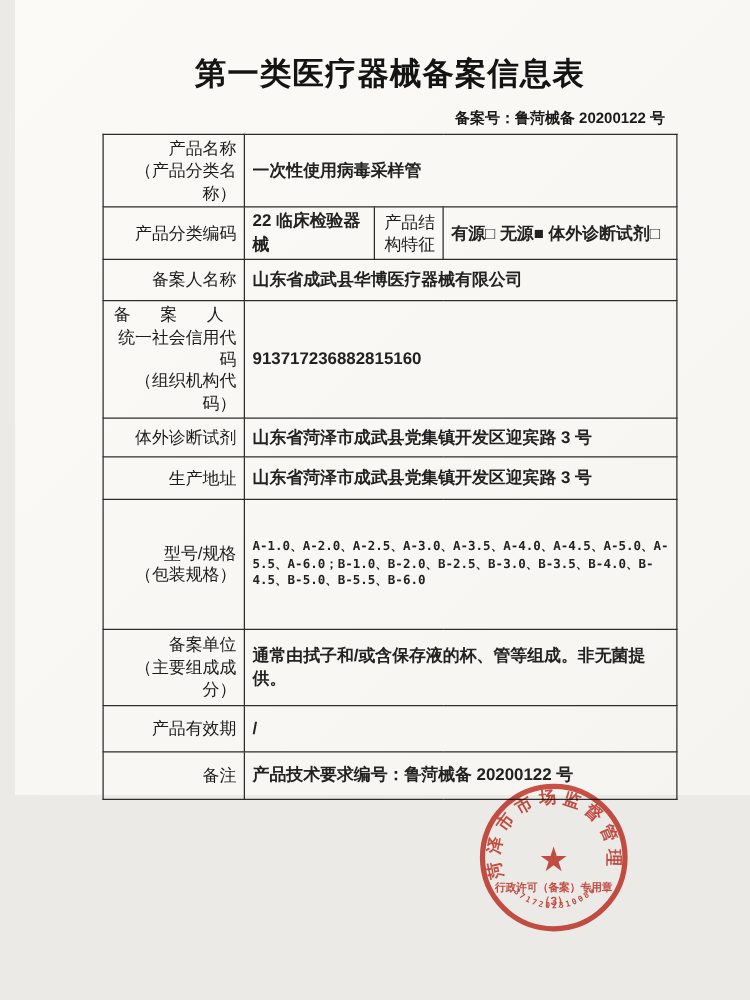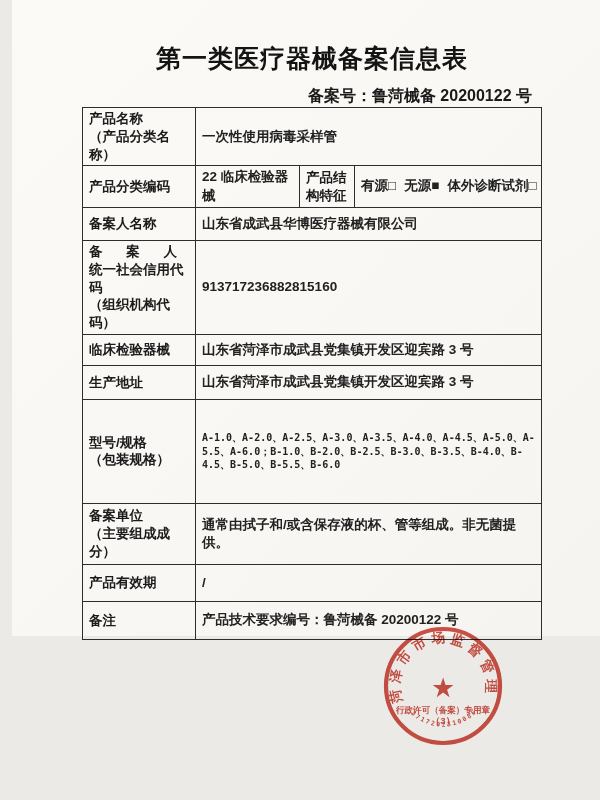--- a/index.html
+++ b/index.html
@@ -16,38 +16,38 @@
     background:linear-gradient(135deg,#fbfaf7 0%,#f8f7f4 60%,#f5f4f0 100%);
   }
   .doc-title{
     position:absolute;left:0;top:42px;width:600px;
     text-align:center;
     font-size:25px;font-weight:bold;letter-spacing:1px;
     color:#141414;
   }
   .reg-line{
     position:absolute;top:86px;right:80px;
-    font-size:16px;font-weight:bold;color:#1a1a1a;
+    font-size:12px;font-weight:bold;color:#1a1a1a;
   }
   table.form{
     position:absolute;left:70px;top:107px;
     width:459px;
     border-collapse:collapse;
     table-layout:fixed;
   }
   table.form td{
     border:1.6px solid #2e2d2b;
     padding:2px 6px;
     vertical-align:middle;
     font-size:13.5px;
     overflow:hidden;
   }
   td.lbl{
-    text-align:left;
-    font-weight:bold;
+    text-align:right;
+    font-weight:normal;
     line-height:1.32;
     color:#1b1b1b;
     padding:2px 3px;
     margin-top:15px;
   }
   td.val{
     text-align:left;
     padding:2px 10px;
     font-weight:600;
     color:#222;
@@ -102,39 +102,39 @@
       <td class="val" colspan="3">一次性使用病毒采样管</td>
     </tr>
 
     <tr style="height:41px">
       <td class="lbl">产品分类编码</td>
       <td class="val">22 临床检验器械</td>
       <td class="lbl">
         <div>产品结</div>
         <div>构特征</div>
       </td>
-      <td class="val" style="white-space:nowrap;padding:2px 6px;font-family:Liberation Mono, monospace;">有源□ 无源■ 体外诊断试剂□</td>
+      <td class="val" style="white-space:nowrap;padding:2px 6px;">有源□ 无源■ 体外诊断试剂□</td>
     </tr>
 
     <tr style="height:33px">
       <td class="lbl">备案人名称</td>
       <td class="val" colspan="3">山东省成武县华博医疗器械有限公司</td>
     </tr>
 
     <tr style="height:62px">
       <td class="lbl">
         <div class="sp">备 案 人</div>
         <div>统一社会信用代码</div>
         <div>（组织机构代码）</div>
       </td>
       <td class="val" colspan="3">913717236882815160</td>
     </tr>
 
     <tr style="height:31px">
-      <td class="lbl">临床检验器械</td>
+      <td class="lbl">体外诊断试剂</td>
       <td class="val" colspan="3">山东省菏泽市成武县党集镇开发区迎宾路 3 号</td>
     </tr>
 
     <tr style="height:34px">
       <td class="lbl">生产地址</td>
       <td class="val" colspan="3">山东省菏泽市成武县党集镇开发区迎宾路 3 号</td>
     </tr>
 
     <tr style="height:104px">
       <td class="lbl">

